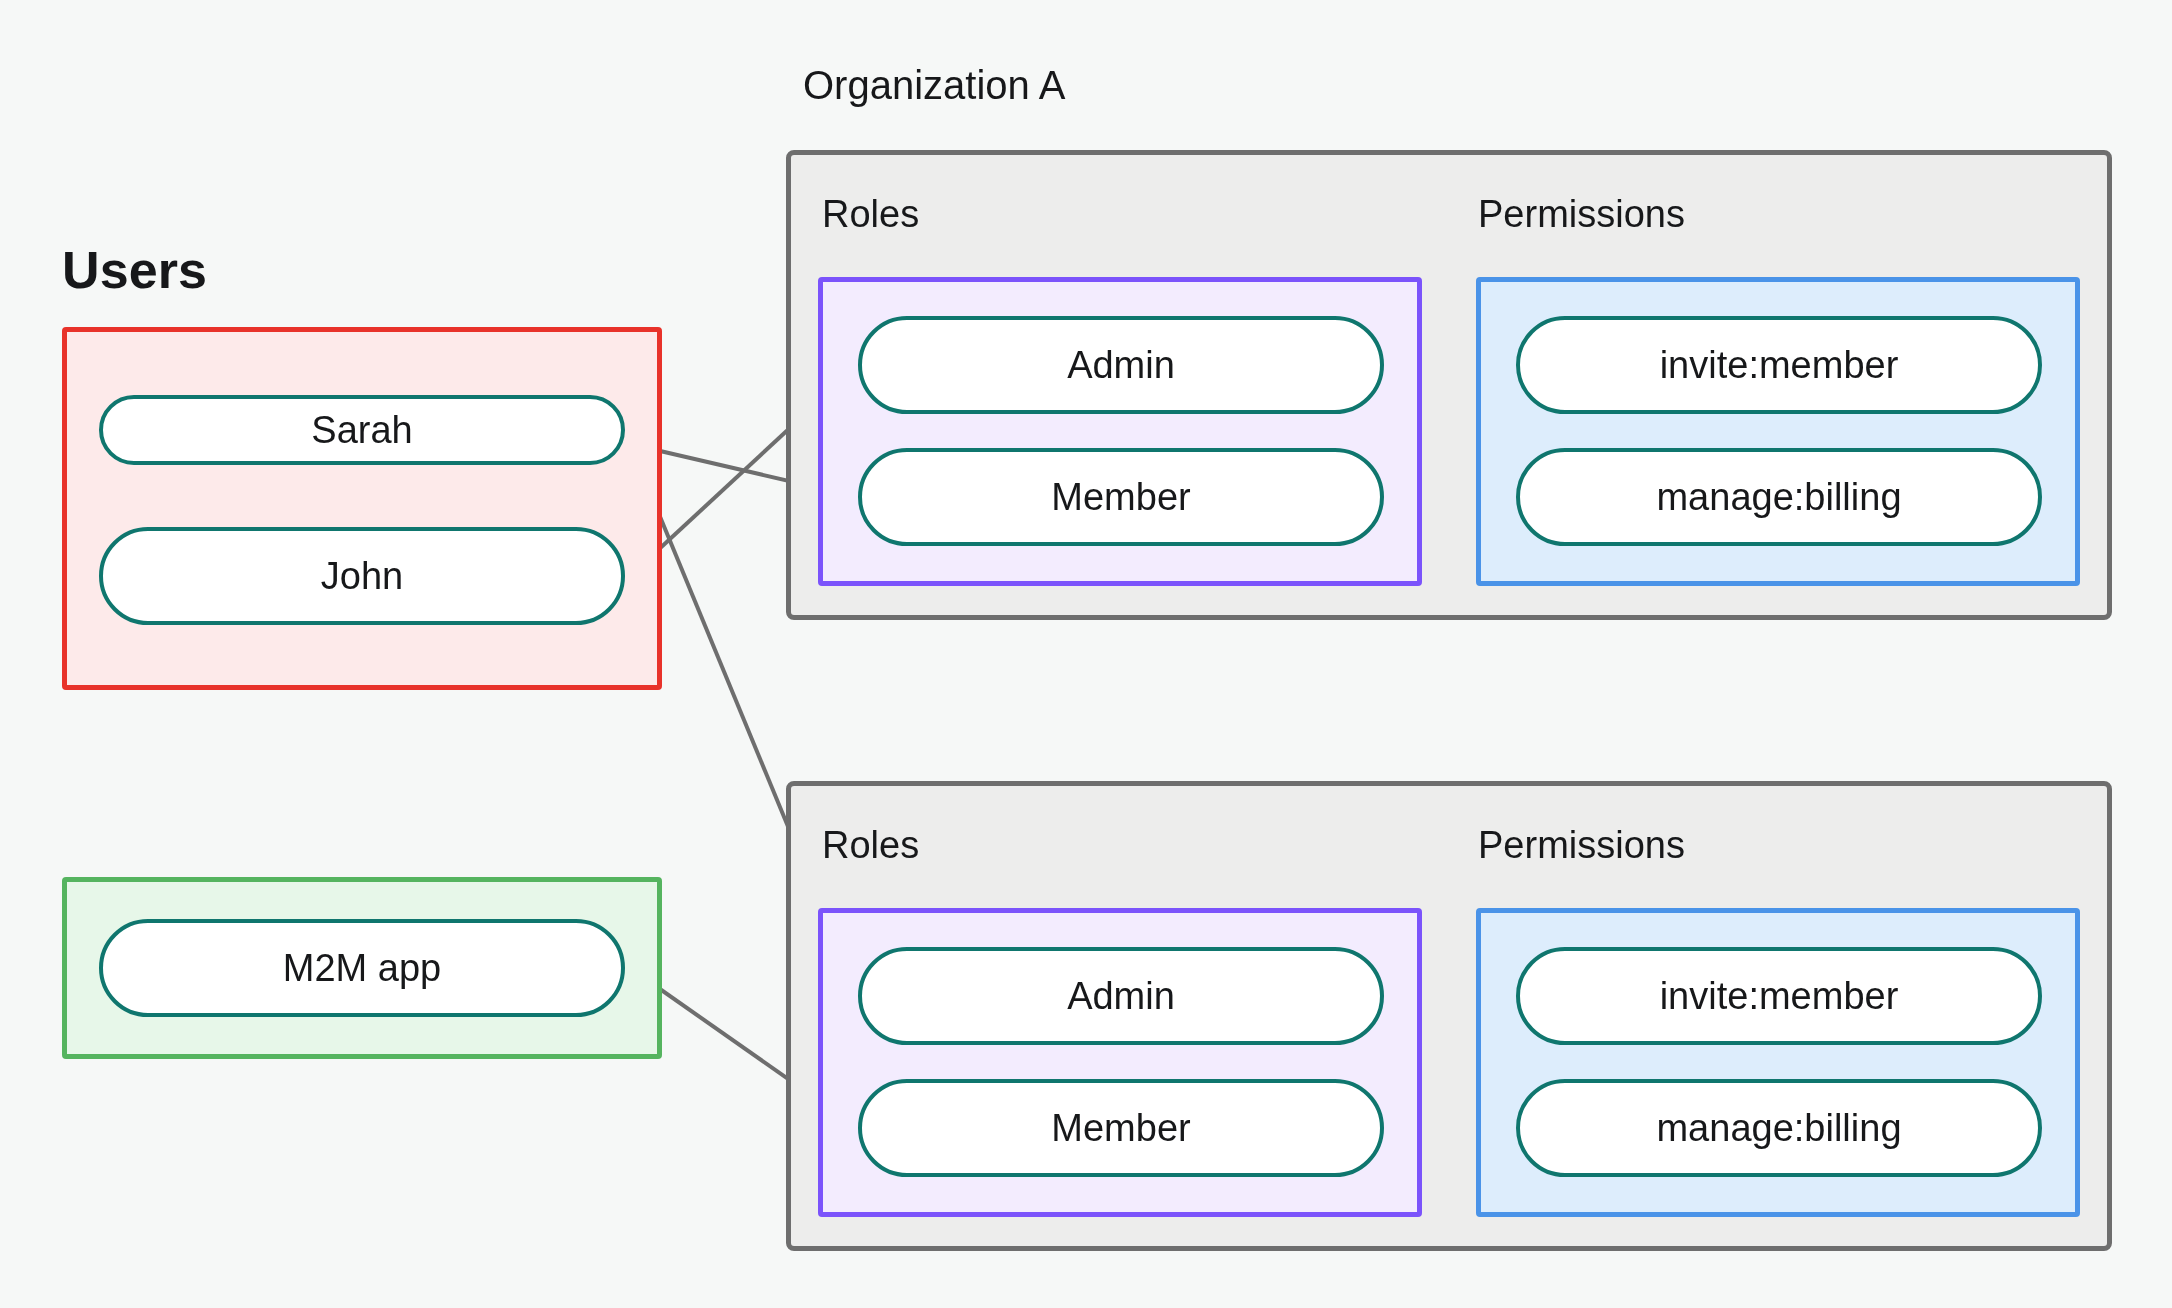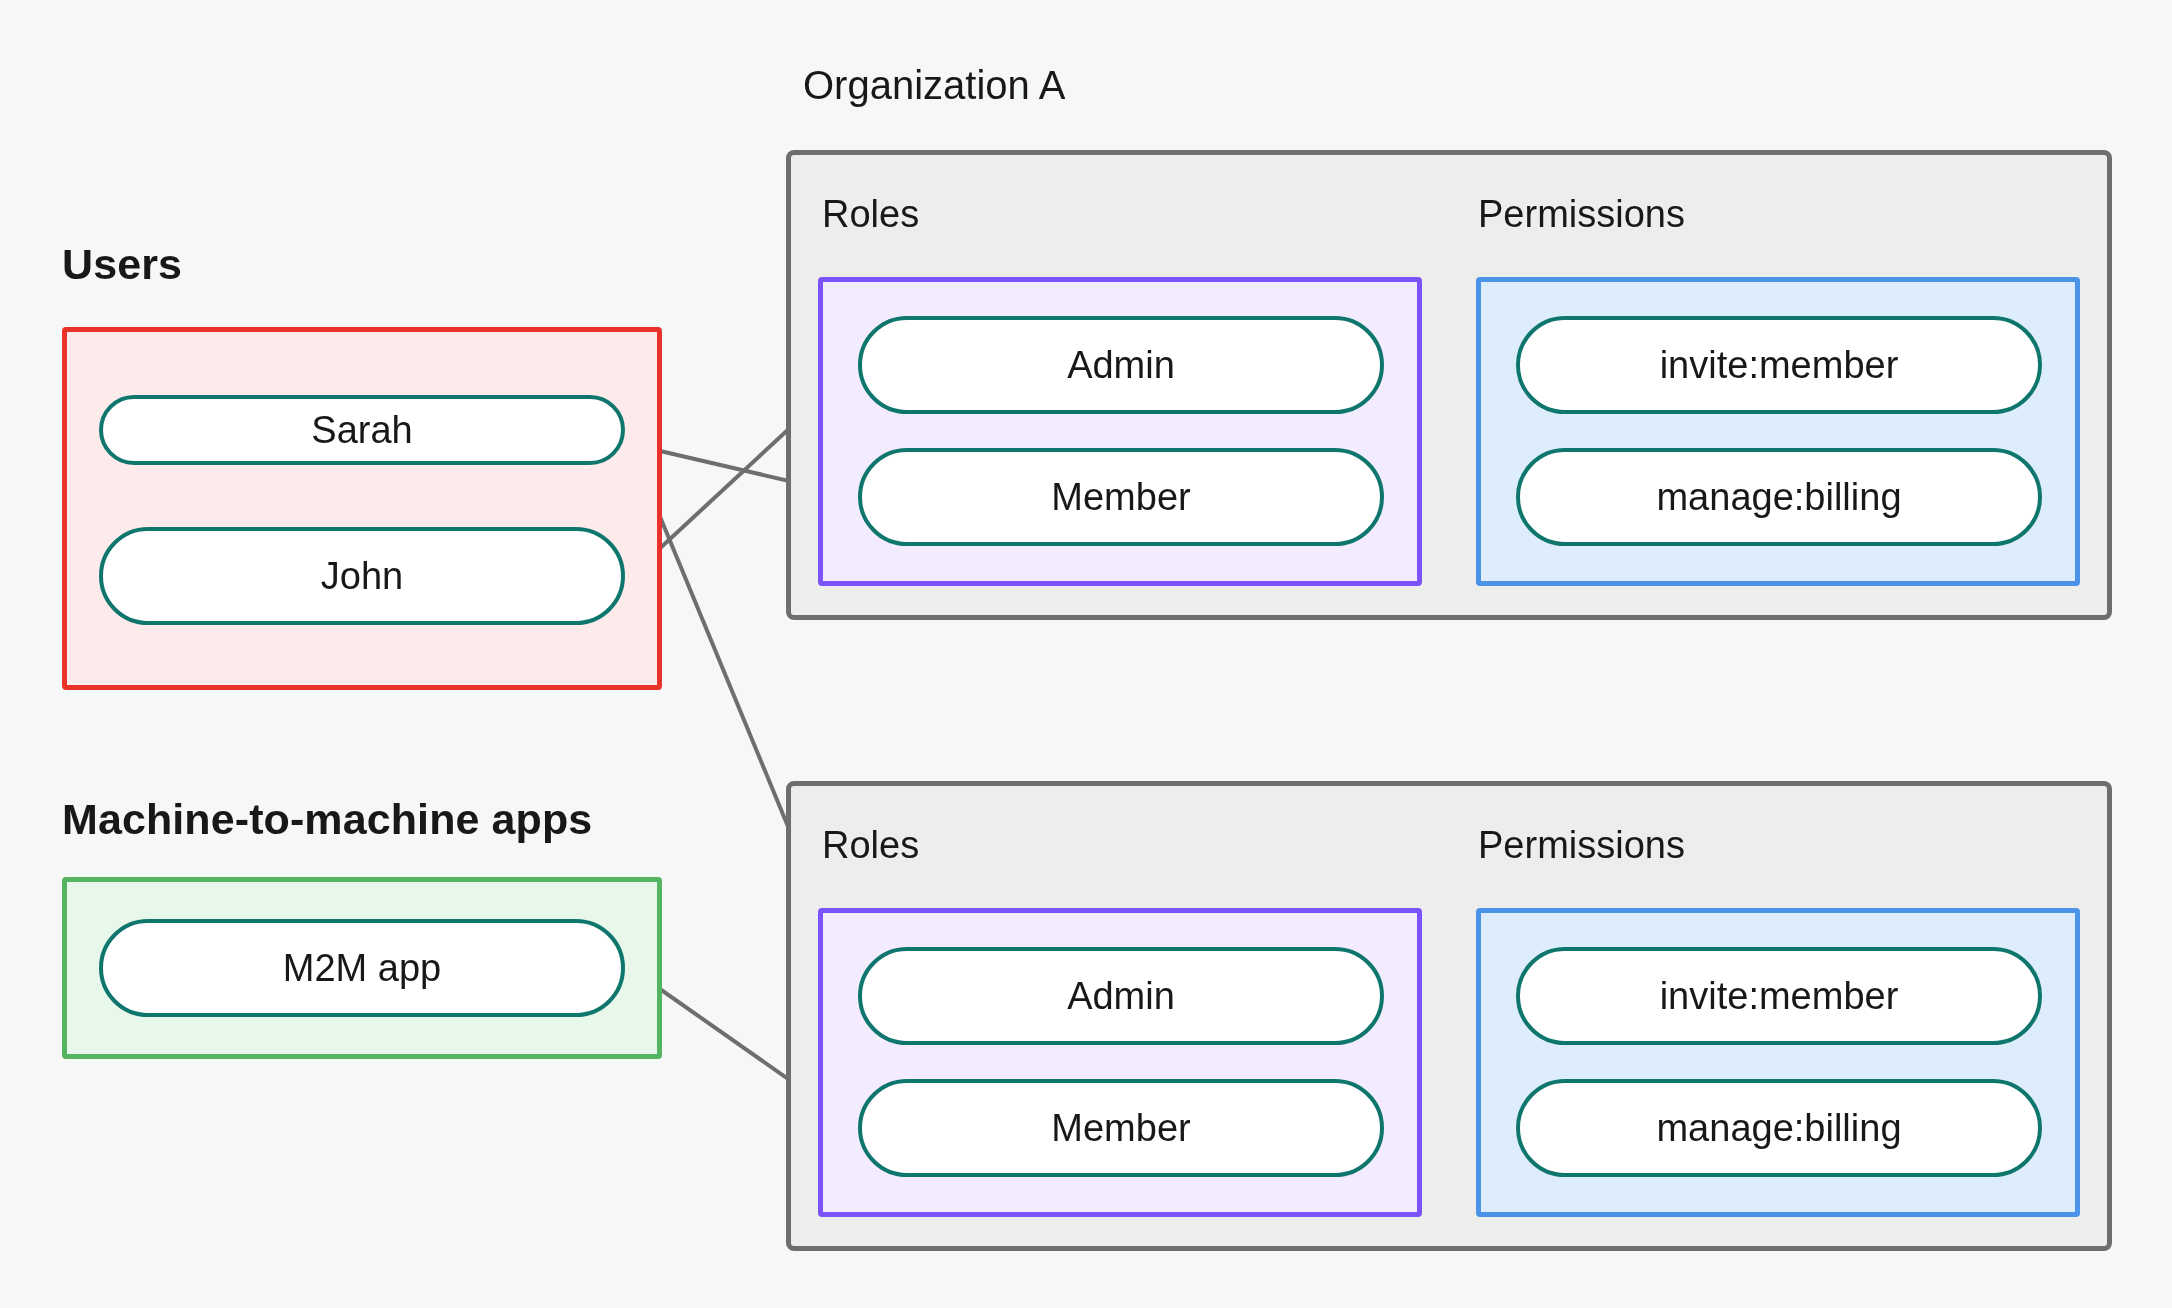--- a/index.html
+++ b/index.html
@@ -24,21 +24,21 @@
     top: 0;
     width: 2172px;
     height: 1308px;
     pointer-events: none;
     z-index: 1;
   }
 
   
   .group-title {
     position: absolute;
-    font-size: 43px;
+    font-size: 52px;
     font-weight: 700;
     color: #17181a;
     letter-spacing: 0.1px;
     white-space: nowrap;
     z-index: 3;
   }
   .org-title {
     position: absolute;
     font-size: 40px;
     font-weight: 400;
@@ -123,21 +123,20 @@
   <div class="box box-users" style="left:62px; top:327px; width:600px; height:363px;"></div>
 
   <div class="node" style="left:99px; top:395px; width:526px; height:70px;">
     <span class="node-label">Sarah</span>
   </div>
 
   <div class="node" style="left:99px; top:527px; width:526px; height:98px;text-align:center;">
     <span class="node-label">John</span>
   </div>
 
-  <div class="group-title" style="left:62px; top:795px;">Machine-to-machine apps</div>
 
   <div class="box box-m2m" style="left:62px; top:877px; width:600px; height:182px;"></div>
 
   <div class="node" style="left:99px; top:919px; width:526px; height:98px;">
     <span class="node-label">M2M app</span>
   </div>
 
   <div class="org-title" style="left:786px; top:63px;margin-left:17px;">Organization A</div>
 
   <div class="box box-org" style="left:786px; top:150px; width:1326px; height:470px;"></div>

